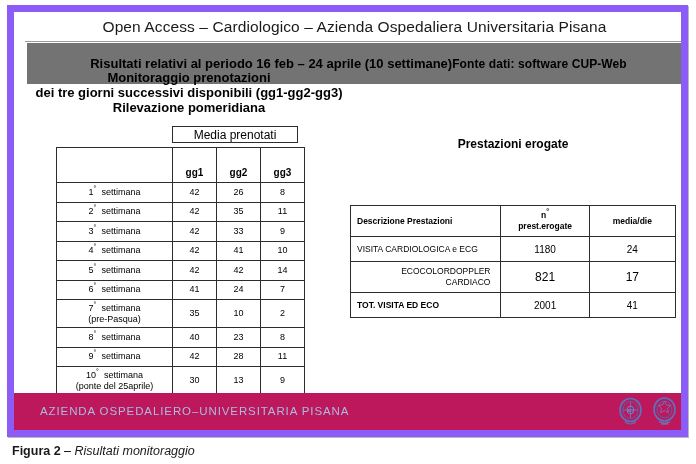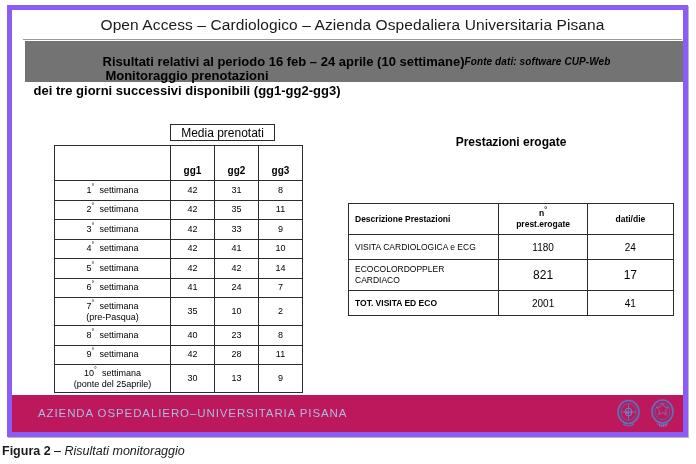--- a/index.html
+++ b/index.html
@@ -16,21 +16,21 @@
   }
 
   
   #slide {
     position: absolute;
     left: 7px;
     top: 5px;
     width: 681px;
     height: 432px;
     background: #ffffff;
-    border: 5px solid #8b5cf6;
+    border: 7px solid #8b5cf6;
     box-shadow: 1px 1px 0 #b9b9b9;
     box-sizing: border-box;
     overflow: hidden;
   }
 
   
   #slide-title {
     position: absolute;
     left: 0;
     top: 6px;
@@ -62,23 +62,22 @@
     align-items: center;
     justify-content: center;
   }
   #banner-main {
     font-size: 13px;
     font-weight: bold;
     color: #000;
     white-space: nowrap;
   }
   #banner-source {
-    font-size: 10px;
-    font-weight: bold;
-    font-style: italic;
+    font-size: 12px;
+    font-weight: bold;
     color: #000;
     white-space: nowrap;
     letter-spacing: .1px;
   }
 
   
   #subhead {
     position: absolute;
     left: 0;
     top: 58px;
@@ -106,21 +105,21 @@
     font-size: 9px;
     padding: 0;
     line-height: 11px;
   }
 
   
   #media-box {
     position: absolute;
     left: 158px;
     top: 114px;
-    width: 105px;
+    width: 126px;
     height: 17px;
     border: 1px solid #2c2c2c;
     box-sizing: border-box;
     display: flex;
     align-items: center;
     justify-content: center;
     font-size: 12px;
     color: #000;
     background: #fff;
   }
@@ -161,21 +160,21 @@
     line-height: 11px;
   }
   #tab-right td.desc {
     text-align: left;
     padding: 0 10px 0 6px;
   }
   #tab-right tr.headrow td { height: 30px; font-weight: bold; }
   #tab-right tr.r td { height: 24px; font-size: 10px; }
   #tab-right tr.r td.desc { font-size: 8.5px; }
   #tab-right tr.r2 td { height: 30px; font-size: 12px; }
-  #tab-right tr.r2 td.desc { font-size: 8.5px; }
+  #tab-right tr.r2 td.desc { font-size: 8.5px; text-align: right; }
   #tab-right tr.tot td { font-weight: bold; }
   #tab-right tr.tot td.num { font-weight: normal; }
   .nsup { font-size: 7px; vertical-align: super; line-height: 0; }
 
   
   #footer {
     position: absolute;
     left: 0;
     bottom: 0;
     width: 681px;
@@ -197,21 +196,21 @@
     top: 3px;
     display: flex;
     gap: 5px;
     align-items: center;
   }
   .crest { display: block; }
 
   
   #caption {
     position: absolute;
-    left: 2px;
+    left: 12px;
     top: 444px;
     font-size: 12.5px;
     color: #1a1a1a;
     white-space: nowrap;
   }
   #cap-label { font-weight: bold; }
   #cap-text  { font-style: italic; }
 </style>
 </head>
 <body>
@@ -222,20 +221,21 @@
   <div id="title-rule"></div>
 
   <div id="banner">
     <span id="banner-main">Risultati relativi al  periodo  16 feb – 24 aprile (10 settimane)</span>
     <span id="banner-source">Fonte dati: software CUP-Web</span>
   </div>
 
   <div id="subhead">
     <div>Monitoraggio prenotazioni</div>
     <div>dei tre giorni successivi disponibili (gg1-gg2-gg3)</div>
+    <div>Rilevazione pomeridiana</div>
   </div>
 
   <div id="media-box">Media prenotati</div>
 
   <table class="xtab" id="tab-left">
     <colgroup>
       <col style="width:116px">
         <col style="width:44px">
         <col style="width:44px">
         <col style="width:44px">
@@ -243,21 +243,21 @@
     <tbody id="left-body">
         <tr class="headrow">
           <td class="hd"></td>
           <td class="hd">gg1</td>
           <td class="hd">gg2</td>
           <td class="hd">gg3</td>
         </tr>
         <tr class="datarow">
           <td class="lbl">1<span class="sup">°</span>&nbsp;&nbsp;settimana</td>
           <td>42</td>
-          <td>31</td>
+          <td>26</td>
           <td>8</td>
         </tr>
         <tr class="datarow">
           <td class="lbl">2<span class="sup">°</span>&nbsp;&nbsp;settimana</td>
           <td>42</td>
           <td>35</td>
           <td>11</td>
         </tr>
         <tr class="datarow">
           <td class="lbl">3<span class="sup">°</span>&nbsp;&nbsp;settimana</td>
@@ -315,21 +315,21 @@
   <table class="xtab" id="tab-right">
     <colgroup>
       <col style="width:150px">
         <col style="width:88px">
         <col style="width:86px">
     </colgroup>
     <tbody id="right-body">
         <tr class="headrow">
           <td class="desc">Descrizione Prestazioni</td>
           <td>n<span class="nsup">°</span><br>prest.erogate</td>
-          <td>dati/die</td>
+          <td>media/die</td>
         </tr>
         <tr class="r">
           <td class="desc">VISITA CARDIOLOGICA e ECG</td>
           <td class="num">1180</td>
           <td class="num">24</td>
         </tr>
         <tr class="r2">
           <td class="desc">ECOCOLORDOPPLER<br>CARDIACO</td>
           <td class="num">821</td>
           <td class="num">17</td>

